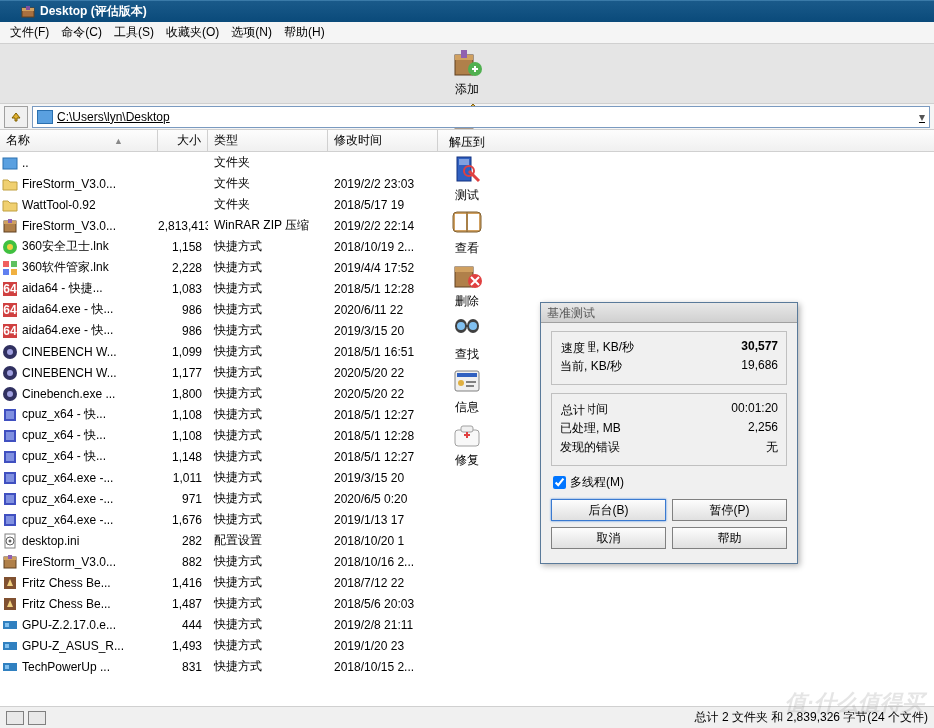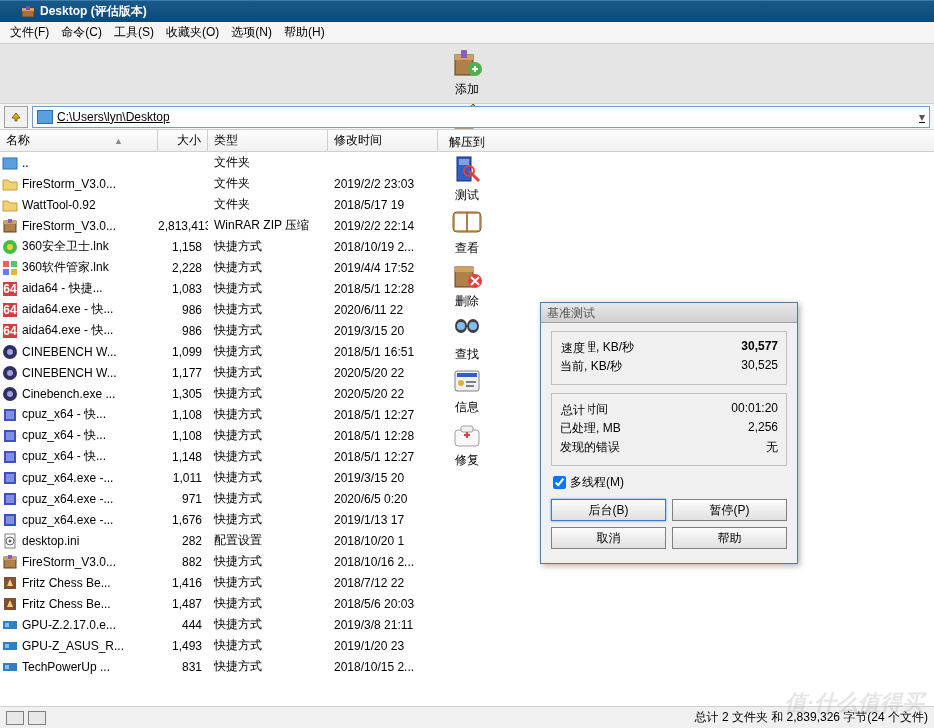--- a/index.html
+++ b/index.html
@@ -349,21 +349,21 @@
     <div class="file-row">
       <div class="cell-name">
         <span class="file-icon">
           <svg width="16" height="16">
             <circle cx="8" cy="8" r="7" fill="#303060"></circle>
             <circle cx="8" cy="8" r="3" fill="#a0a0e0"></circle>
           </svg>
         </span>
         <span>Cinebench.exe ...</span>
       </div>
-      <div class="cell-size">1,305</div>
+      <div class="cell-size">1,800</div>
       <div class="cell-type">快捷方式</div>
       <div class="cell-time">2020/5/20 22</div>
     </div>
     <div class="file-row">
       <div class="cell-name">
         <span class="file-icon">
           <svg width="16" height="16">
             <rect x="2" y="2" width="12" height="12" fill="#4050c0"></rect>
             <rect x="4" y="4" width="8" height="8" fill="#8090e0"></rect>
           </svg>
@@ -507,21 +507,21 @@
         <span class="file-icon">
           <svg width="16" height="16">
             <rect x="1" y="4" width="14" height="8" fill="#3080c0"></rect>
             <rect x="3" y="6" width="4" height="4" fill="#80c0f0"></rect>
           </svg>
         </span>
         <span>GPU-Z.2.17.0.e...</span>
       </div>
       <div class="cell-size">444</div>
       <div class="cell-type">快捷方式</div>
-      <div class="cell-time">2019/3/8 21:11</div>
+      <div class="cell-time">2019/2/8 21:11</div>
     </div>
     <div class="file-row">
       <div class="cell-name">
         <span class="file-icon">
           <svg width="16" height="16">
             <rect x="1" y="4" width="14" height="8" fill="#3080c0"></rect>
             <rect x="3" y="6" width="4" height="4" fill="#80c0f0"></rect>
           </svg>
         </span>
         <span>GPU-Z_ASUS_R...</span>
@@ -558,21 +558,21 @@
   <div class="dlg-title">基准测试</div>
   <div class="dlg-body">
     <div class="group">
       <span class="group-title">速度</span>
       <div class="stat-row">
           <span>已处理, KB/秒</span>
           <span class="bold">30,577</span>
         </div>
       <div class="stat-row">
           <span>当前, KB/秒</span>
-          <span>30,525</span>
+          <span>19,686</span>
         </div>
     </div>
     <div class="group">
       <span class="group-title">总计</span>
       <div class="stat-row">
           <span>已用时间</span>
           <span>00:01:20</span>
         </div>
       <div class="stat-row">
           <span>已处理, MB</span>

